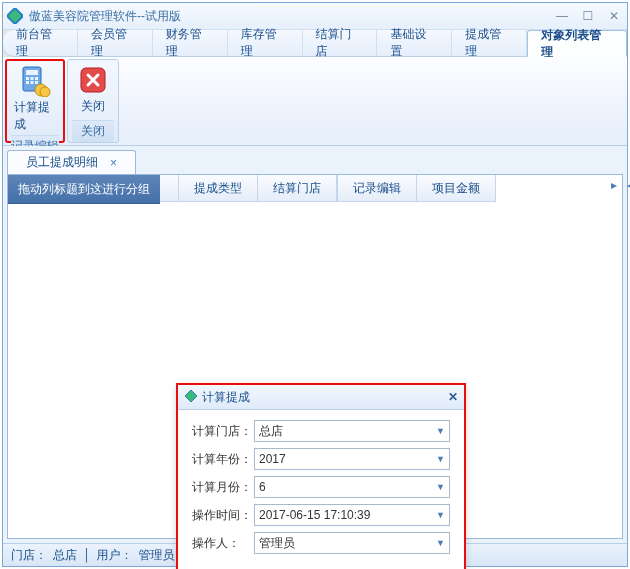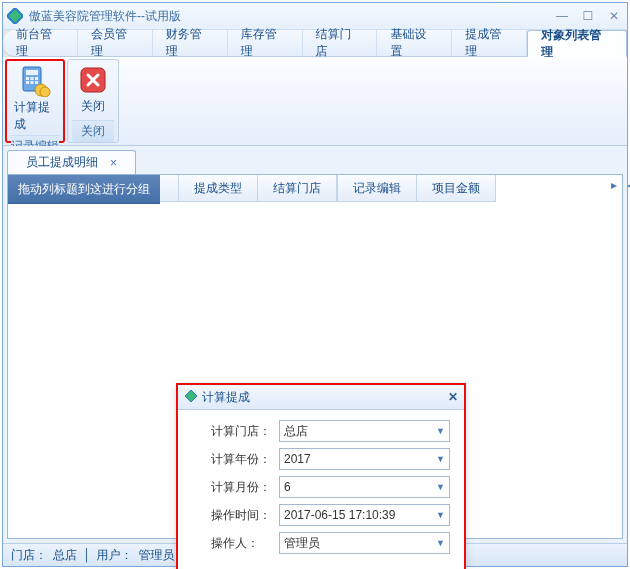--- a/index.html
+++ b/index.html
@@ -206,23 +206,21 @@
     color: #1a4e8a;
   }
   .dialog-title .spacer { flex: 1; }
   .dialog-title .dlg-close { color: #2f5c92; font-weight: bold; }
   .dialog-body {
     padding: 10px 14px 6px 14px;
   }
   .form-row {
     display: flex;
     align-items: center;
-    gap: 6px;
     margin-bottom: 6px;
-    margin-left: 19px;
   }
   .form-row label {
     width: 62px;
     text-align: left;
     color: #333;
   }
   .form-input {
     flex: 1;
     height: 20px;
     border: 1px solid #a7b9ce;

